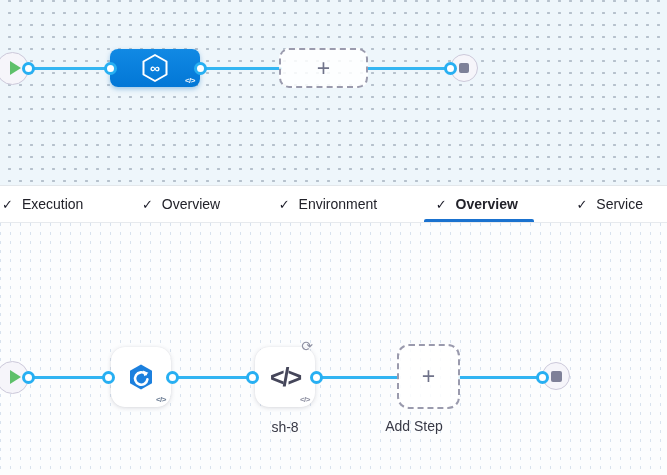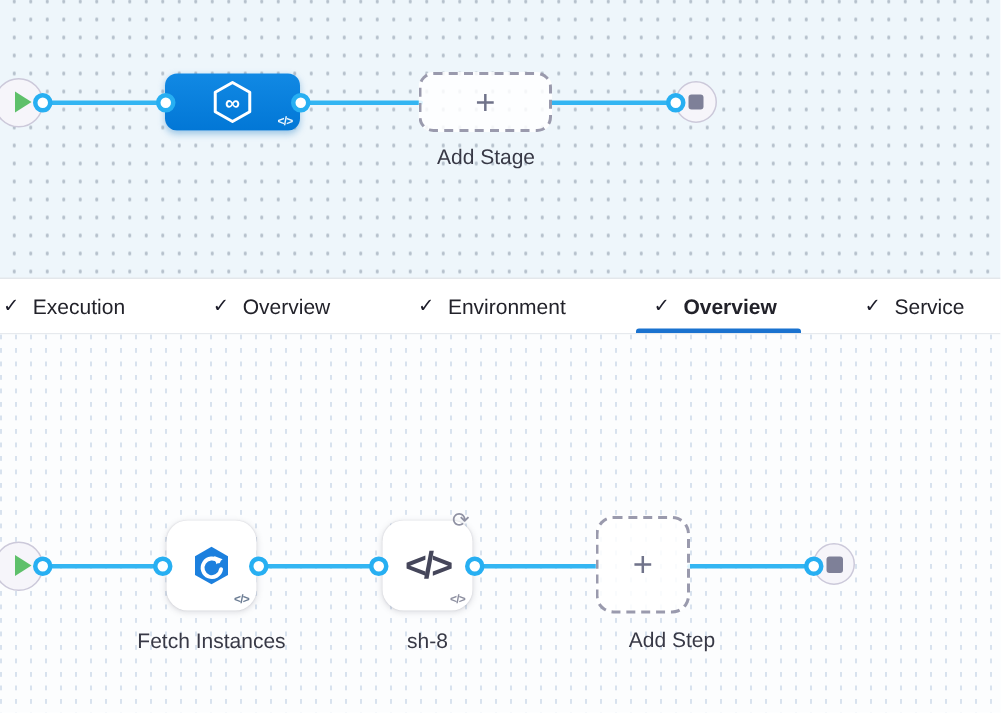--- a/index.html
+++ b/index.html
@@ -141,21 +141,20 @@
         <span class="inf">∞</span>
       </div>
       <span class="code-badge">&lt;/&gt;</span>
     </div>
     <div class="port" style="left:104px; top:61.5px;"></div>
     <div class="port" style="left:194px; top:61.5px;"></div>
 
     <div class="add-node" style="left:279px; top:48px; width:89px; height:40px; border-radius:10px;">
       <span class="plus">+</span>
     </div>
-    <div class="node-label" style="left:274px; top:96px; width:100px;">Add Stage</div>
 
     <div class="port" style="left:444px; top:61.5px;"></div>
     <div class="terminal end-circle-top">
       <div class="stop-sq" style="width:10px;height:10px;"></div>
     </div>
   </div>
 
   <div class="tabbar">
     <div class="tab">
       <span class="check">✓</span>
@@ -194,35 +193,34 @@
     <div class="step-card" style="left:111px; top:124px;">
       <svg width="28" height="28" viewBox="0 0 28 28">
         <path d="M14 1.5 L25 7.75 V20.25 L14 26.5 L3 20.25 V7.75 Z" fill="#1c80de"></path>
         <path d="M18.7 11.2 A6.2 6.2 0 1 0 20.4 16.4" fill="none" stroke="#ffffff" stroke-width="2.6" stroke-linecap="round"></path>
         <path d="M15.8 7.6 l5.6 2.2 -4.1 3.4 z" fill="#ffffff"></path>
       </svg>
       <span class="code-badge-gray">&lt;/&gt;</span>
     </div>
     <div class="port" style="left:101.5px; top:147.5px;"></div>
     <div class="port" style="left:165.5px; top:147.5px;"></div>
-    <div class="node-label" style="left:76px; top:196px; width:130px;">Fetch Instances</div>
 
     <div class="step-card" style="left:255px; top:124px;">
       <span class="loop-badge">⟳</span>
       <span class="code-glyph">&lt;/&gt;</span>
       <span class="code-badge-gray" style="color:#8d8fa0;">&lt;/&gt;</span>
     </div>
     <div class="port" style="left:245.5px; top:147.5px;"></div>
     <div class="port" style="left:309.5px; top:147.5px;"></div>
     <div class="node-label" style="left:255px; top:196px; width:60px;">sh-8</div>
 
     <div class="add-node" style="left:397px; top:121px; width:63px; height:65px; border-radius:12px;">
       <span class="plus">+</span>
     </div>
-    <div class="node-label" style="left:398px; top:195px; width:100px;">Add Step</div>
+    <div class="node-label" style="left:364px; top:195px; width:100px;">Add Step</div>
 
     <div class="port" style="left:535.5px; top:147.5px;"></div>
     <div class="terminal end-circle-bottom">
       <div class="stop-sq"></div>
     </div>
   </div>
 
 </div>
 
 </body></html>

